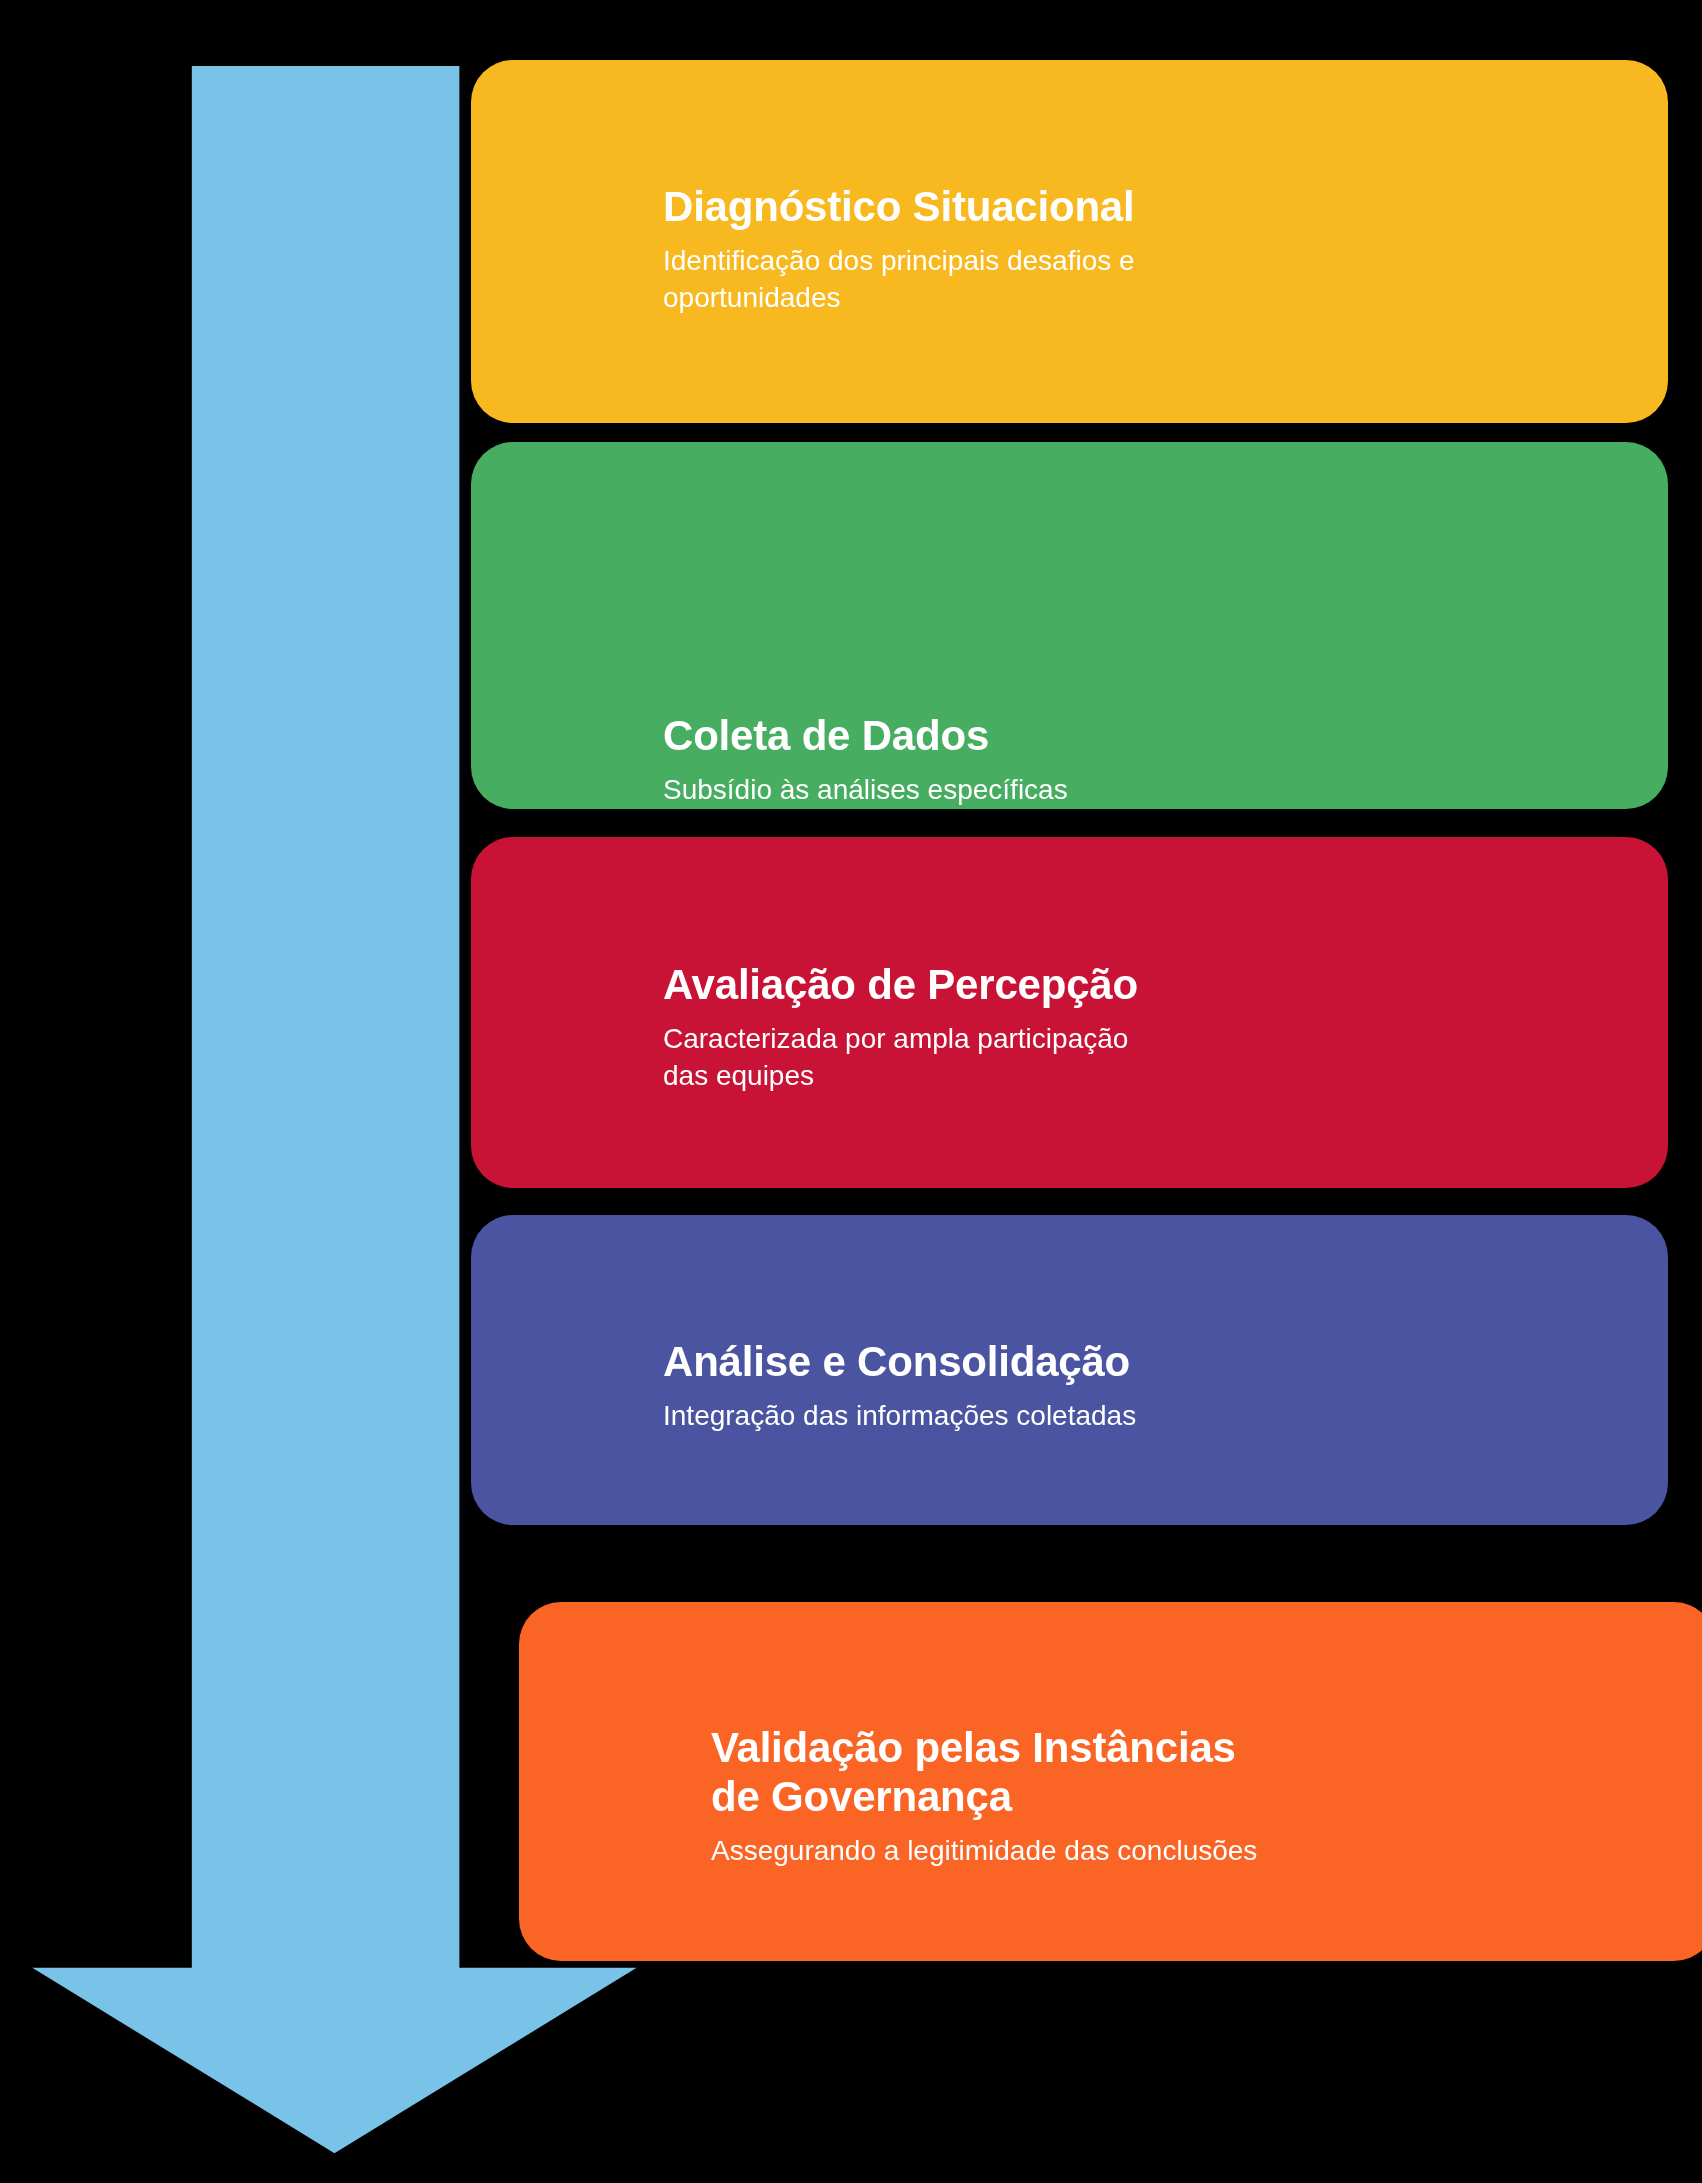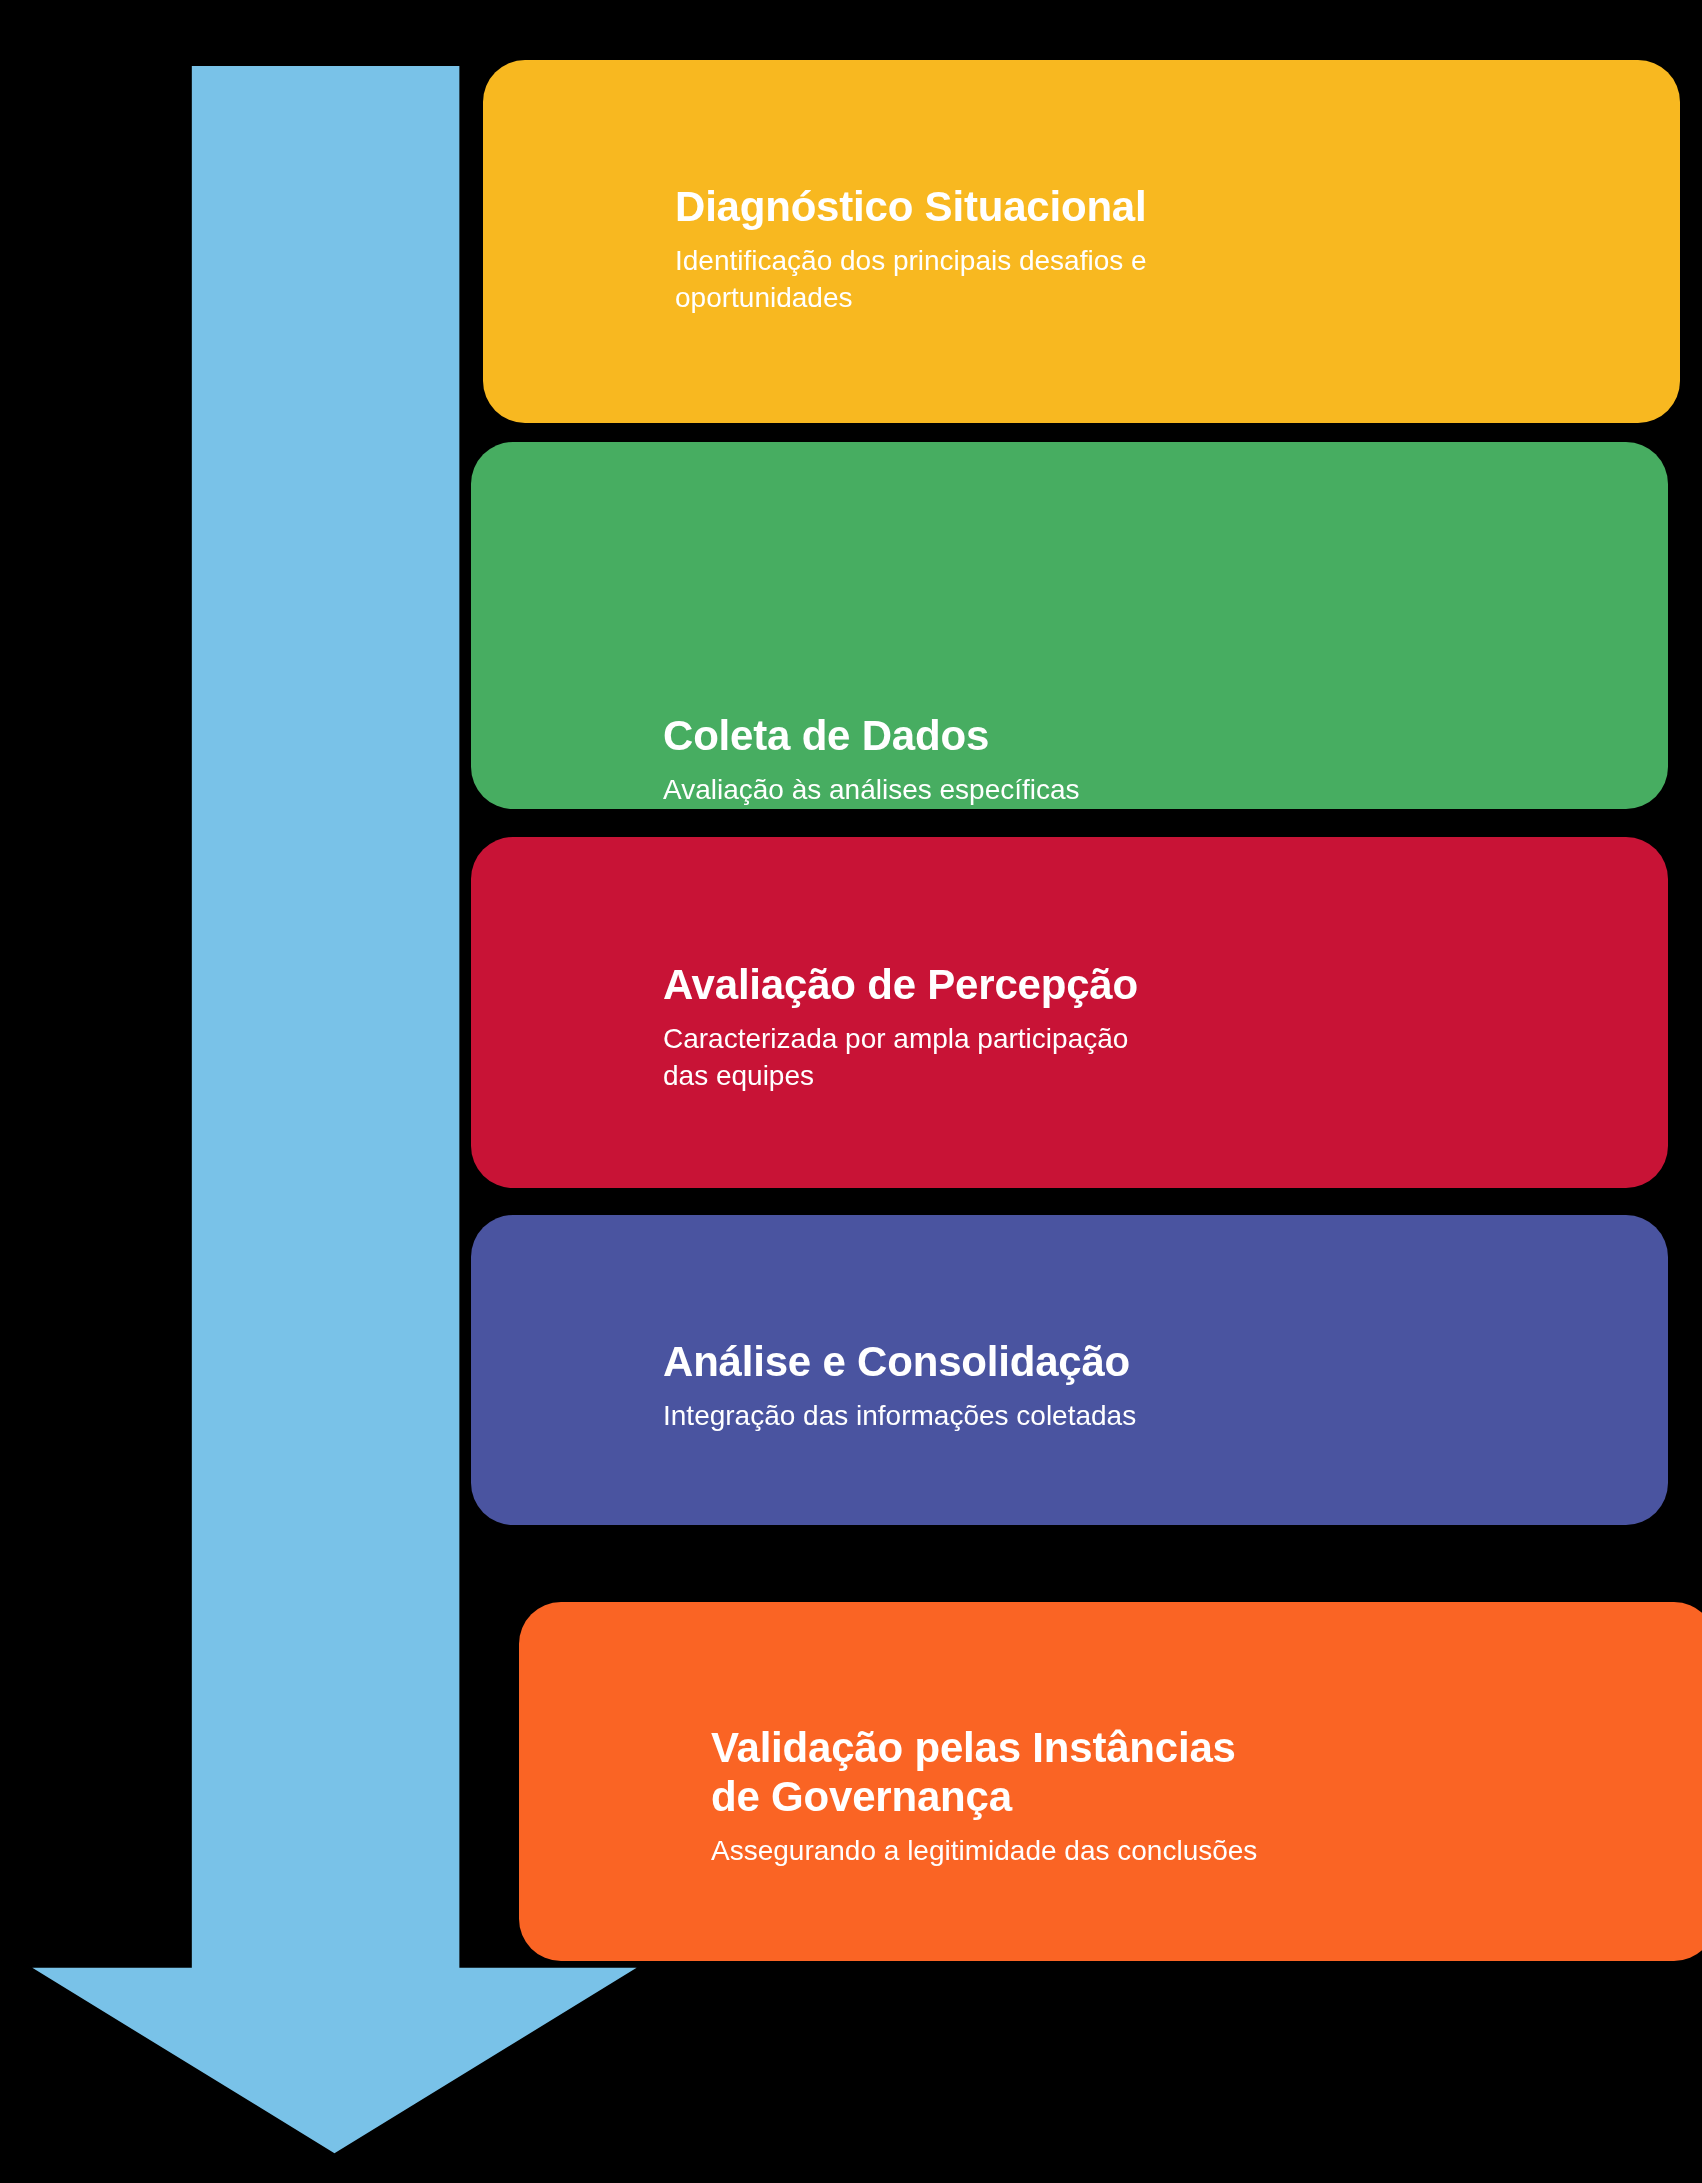--- a/index.html
+++ b/index.html
@@ -35,21 +35,21 @@
     left: 471px;
     width: 1197px;
     border-radius: 42px;
     box-sizing: border-box;
     padding-left: 192px;
     padding-right: 48px;
     display: flex;
     flex-direction: column;
     justify-content: center;
   }
-  .card.step-1 { top: 60px;   height: 363px; margin-left: 12px; }
+  .card.step-1 { top: 60px;   height: 363px; }
   .card.step-2 { top: 442px;  height: 367px; justify-content: flex-end; }
   .card.step-3 { top: 837px; height: 351px; }
   .card.step-4 { top: 1215px; height: 310px; }
   .card.step-5 { top: 1602px; height: 359px; margin-left: 48px; }
 
   .card-title {
     color: #ffffff;
     font-size: 42px;
     font-weight: bold;
     letter-spacing: -0.2px;
@@ -86,21 +86,21 @@
     <div class="card-body">
       <div class="card-title">Diagnóstico Situacional</div>
       <div class="card-subtitle">Identificação dos principais desafios e
 oportunidades</div>
     </div>
   </div>
 
   <div class="card step-2" style="background:#47AD61">
     <div class="card-body">
       <div class="card-title">Coleta de Dados</div>
-      <div class="card-subtitle">Avaliação às análises específicas</div>
+      <div class="card-subtitle">Subsídio às análises específicas</div>
     </div>
   </div>
 
   <div class="card step-3" style="background:#C81336">
     <div class="card-body">
       <div class="card-title">Avaliação de Percepção</div>
       <div class="card-subtitle">Caracterizada por ampla participação
 das equipes</div>
     </div>
   </div>

